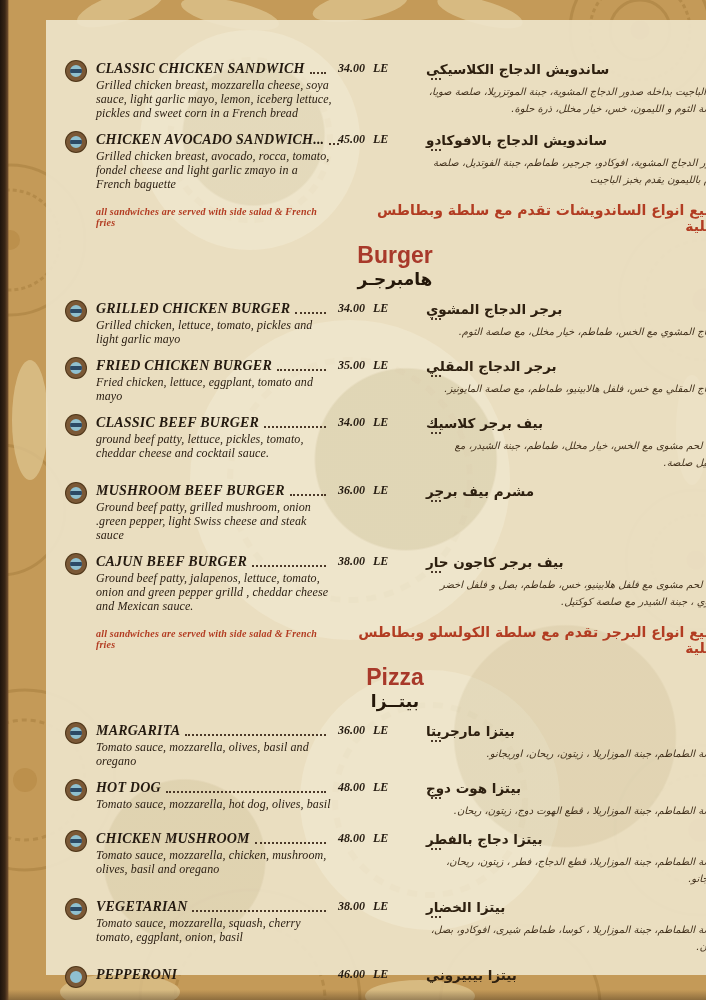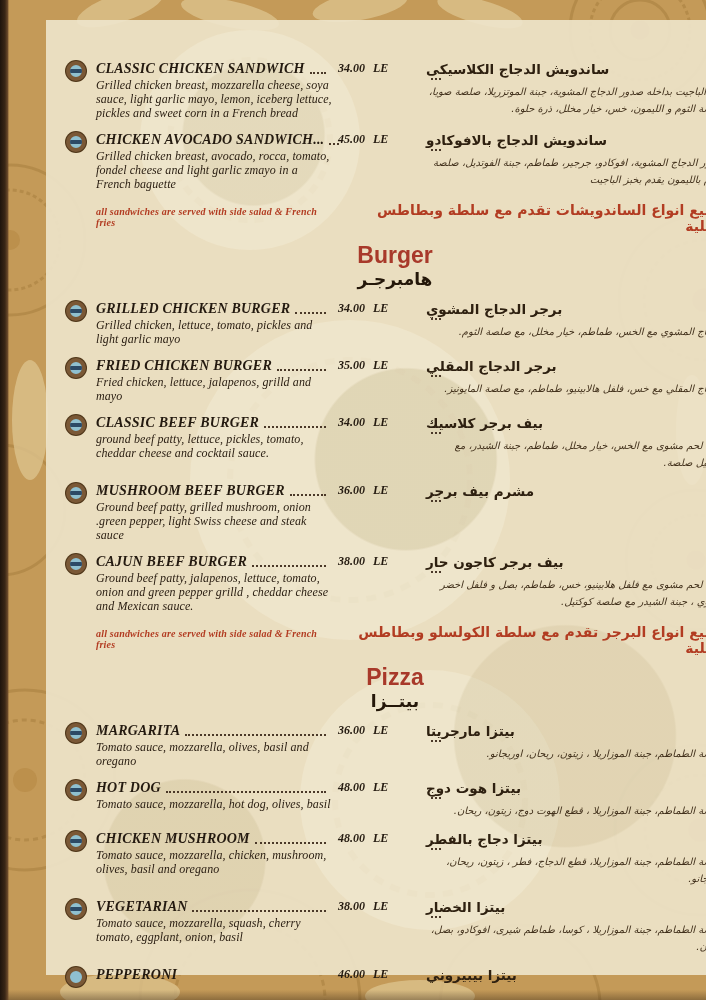--- a/index.html
+++ b/index.html
@@ -238,21 +238,21 @@
   </div>
       <div class="item-row">
     <div class="icon-cell">
       <span class="medallion"><span class="med-band"></span></span>
     </div>
     <div class="en-cell">
       <div class="title-line">
         <span class="item-title">FRIED CHICKEN BURGER</span>
         <span class="leader"></span>
       </div>
-      <div class="item-desc">Fried chicken, lettuce, jalapenos, grilld and mayo</div>
+      <div class="item-desc">Fried chicken, lettuce, eggplant, tomato and mayo</div>
     </div>
     <div class="price-cell">
       <span class="price-val">35.00</span><span class="price-cur">LE</span>
     </div>
     <div class="ar-cell" dir="rtl">
       <div class="ar-title-line">
         <span class="item-title-ar">برجر الدجاج المقلي</span>
         <span class="leader"></span>
       </div>
       <div class="item-desc-ar">الدجاج المقلي مع خس، فلفل هالابينيو، طماطم، مع صلصة المايونيز.</div>

